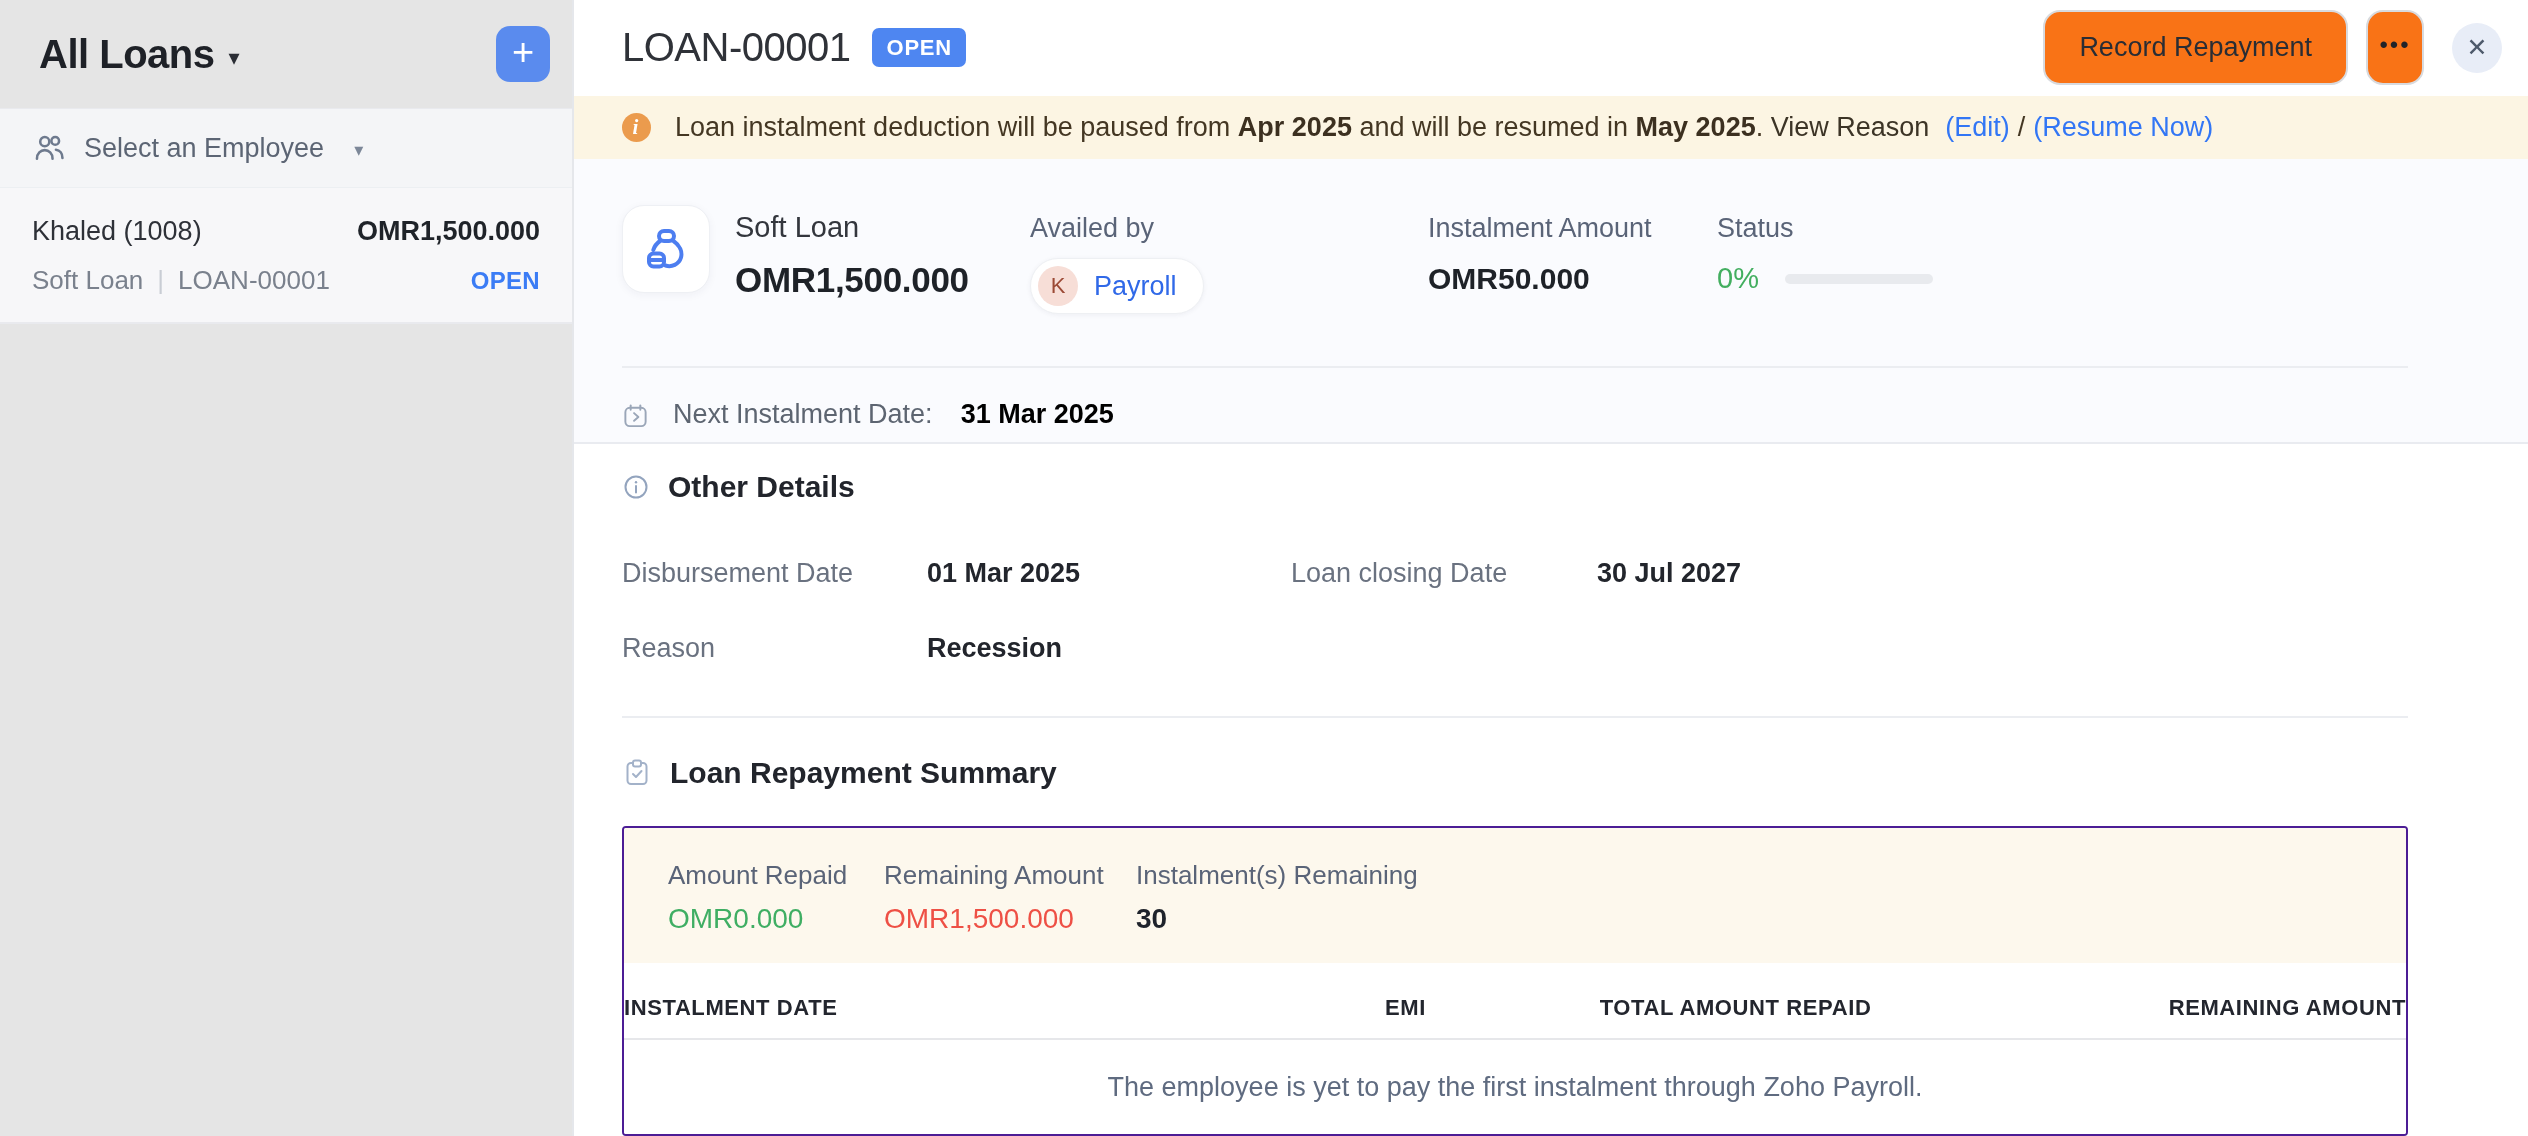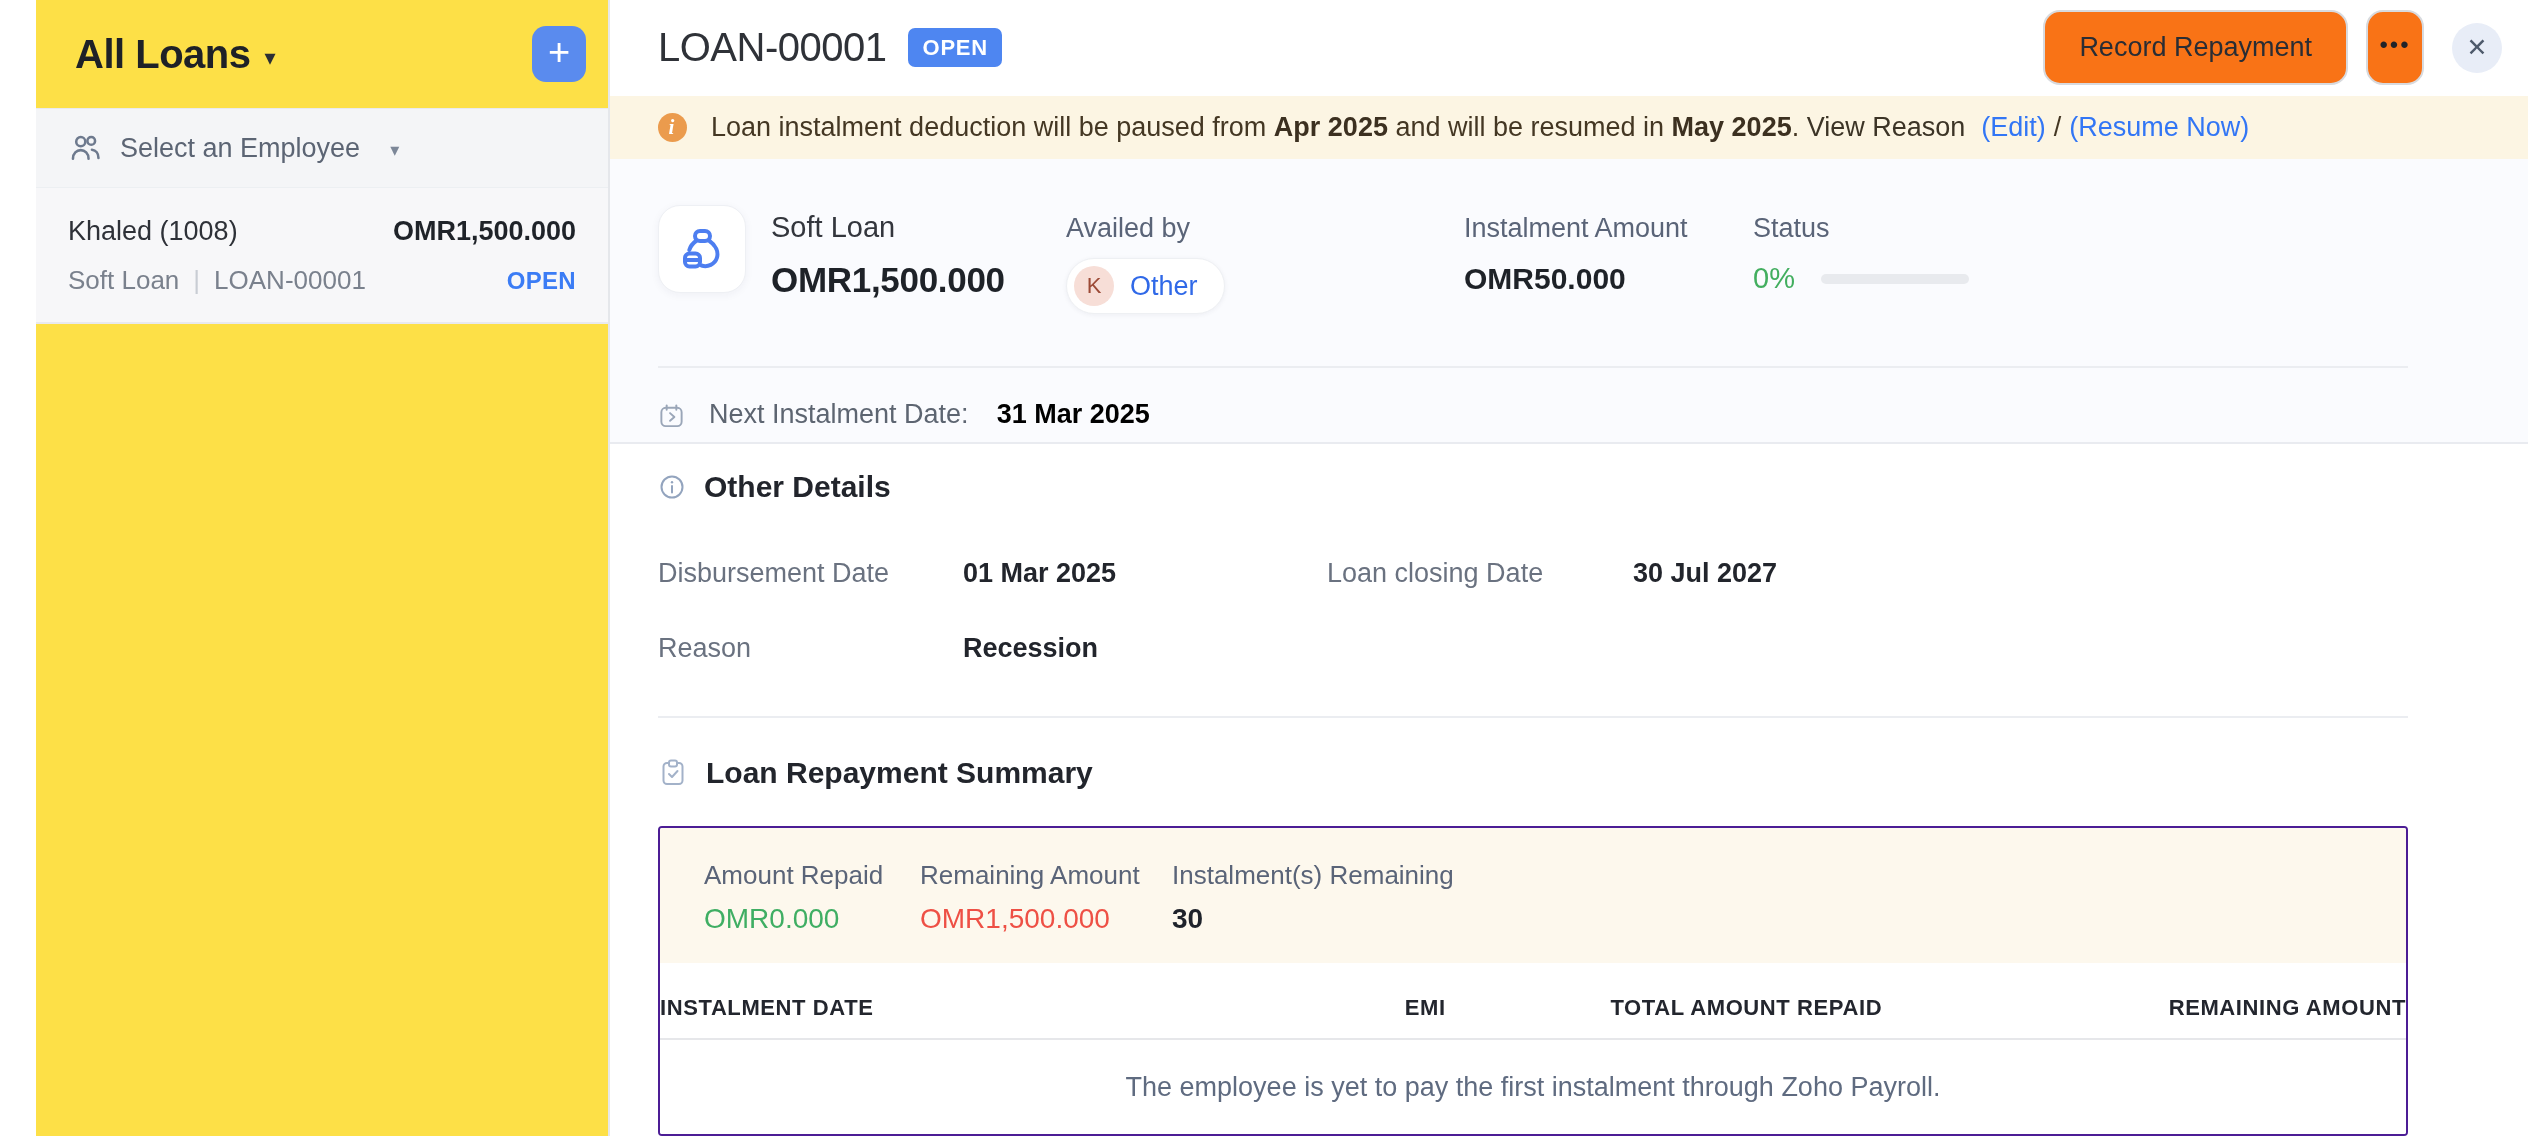--- a/index.html
+++ b/index.html
@@ -1,21 +1,21 @@
 <!DOCTYPE html>
 <html><head>
 <meta charset="utf-8">
 <style>
   * { margin:0; padding:0; box-sizing:border-box; }
   html,body { width:2528px; height:1136px; overflow:hidden; background:#fff;
     font-family:"Liberation Sans","DejaVu Sans",sans-serif; color:#23262e; }
   .app { display:flex; width:100%; height:100%; }
 
   
-  .sidebar { width:574px; flex:0 0 574px; border-right:2px solid #e5e7eb; background:#fde047;margin-left:36px; }
+  .sidebar { width:574px; flex:0 0 574px; border-right:2px solid #e5e7eb; background:#e5e5e5; }
   .sb-header { height:108px; display:flex; align-items:center; padding:0 22px 0 39px; }
   .sb-title-wrap { display:flex; align-items:center; gap:14px; cursor:pointer; flex:1; }
   .sb-title { font-size:40px; font-weight:600; color:#1e2127; letter-spacing:-0.5px; }
   .sb-caret { font-size:22px; color:#2b2e35; margin-top:8px; }
   .add-btn { width:54px; height:56px; background:#5a8bee; border:none; border-radius:14px;
     color:#fff; font-size:38px; font-weight:300; line-height:1; display:flex; align-items:center;
     justify-content:center; cursor:pointer; padding-bottom:4px; }
   .sb-filter { height:80px; background:#f4f5f7; border-top:1px solid #e9eaee; border-bottom:1px solid #eceff2;
     display:flex; align-items:center; padding:0 32px; gap:18px; cursor:pointer; }
   .sb-filter-label { font-size:27px; color:#5c6574; }
@@ -195,21 +195,21 @@
 
         <div class="ov-block ov-loan">
           <span class="ov-type">Soft Loan</span>
           <span class="ov-amt">OMR1,500.000</span>
         </div>
 
         <div class="ov-block ov-availed">
           <span class="ov-label">Availed by</span>
           <span class="chip">
             <span class="chip-avatar">K</span>
-            <span class="chip-name">Other</span>
+            <span class="chip-name">Payroll</span>
           </span>
         </div>
 
         <div class="ov-block ov-instalment">
           <span class="ov-label">Instalment Amount</span>
           <span class="ov-value">OMR50.000</span>
         </div>
 
         <div class="ov-block ov-status">
           <span class="ov-label">Status</span>

